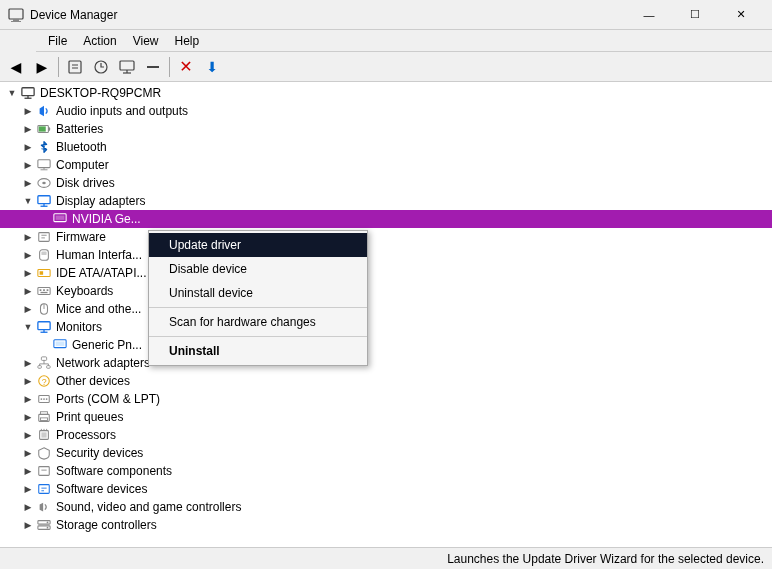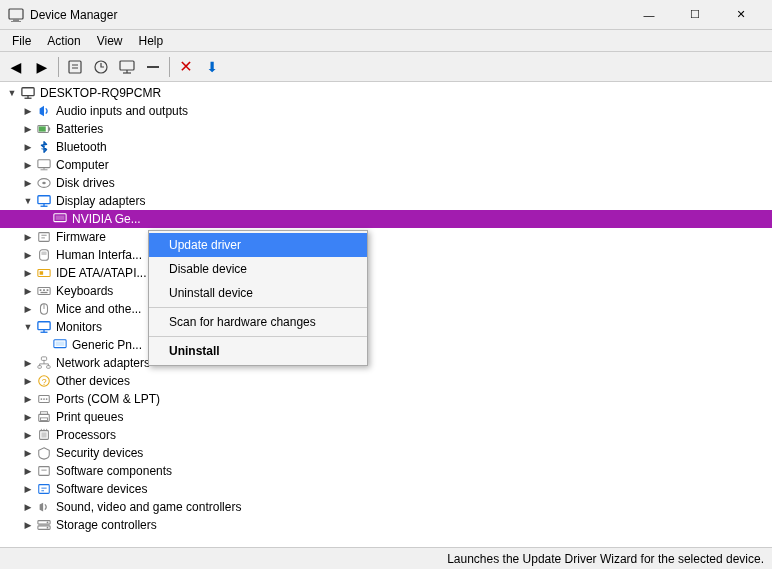--- a/index.html
+++ b/index.html
@@ -51,20 +51,21 @@
     }
 
     
     #menu-bar {
       background: #f0f0f0;
       height: 22px;
       display: flex;
       align-items: center;
       padding: 0 4px;
       border-bottom: 1px solid #ccc;
+      margin-left: 36px;
     }
     .menu-item {
       padding: 2px 8px;
       cursor: pointer;
       font-size: 12px;
     }
 
     
     #toolbar {
       background: #f0f0f0;
@@ -154,21 +155,21 @@
       z-index: 100;
       padding: 2px 0;
     }
     .ctx-item {
       padding: 5px 20px;
       cursor: pointer;
       font-size: 12px;
       display: block;
     }
     .ctx-item.highlighted {
-      background: #3b82f6;
+      background: #0f172a;
       color: white;
     }
     .ctx-item.bold-item {
       font-weight: bold;
     }
     .ctx-separator {
       height: 1px;
       background: #ccc;
       margin: 2px 0;
     }

